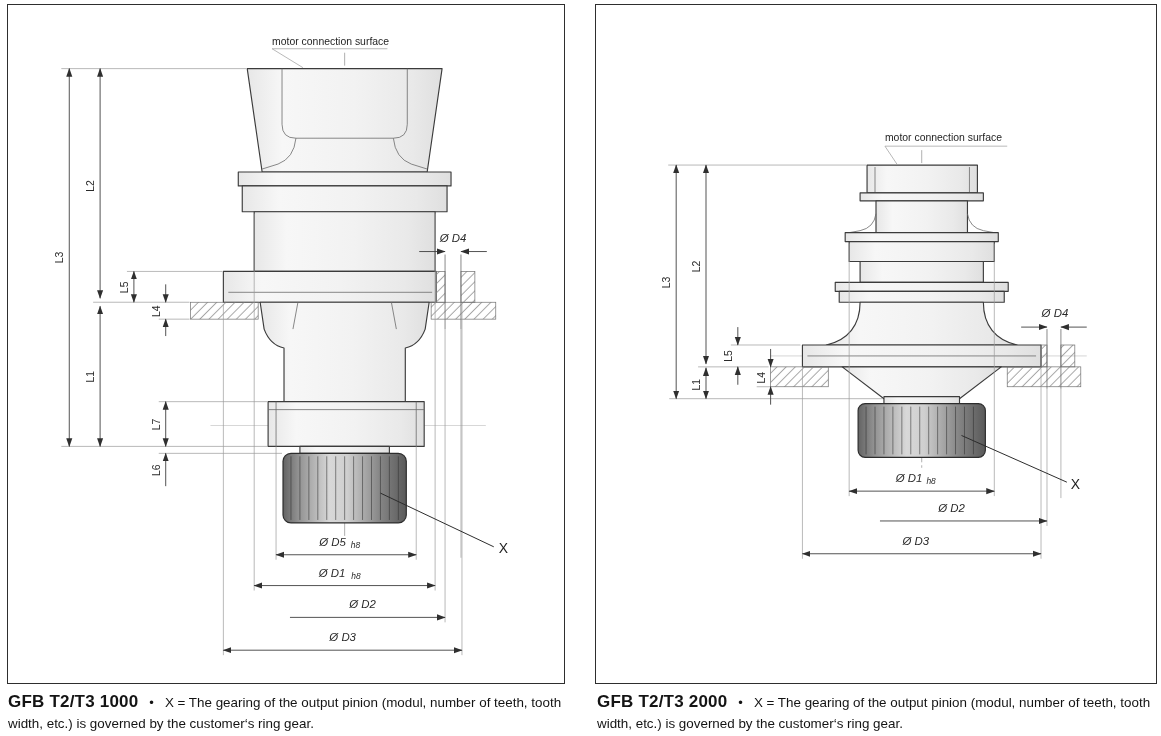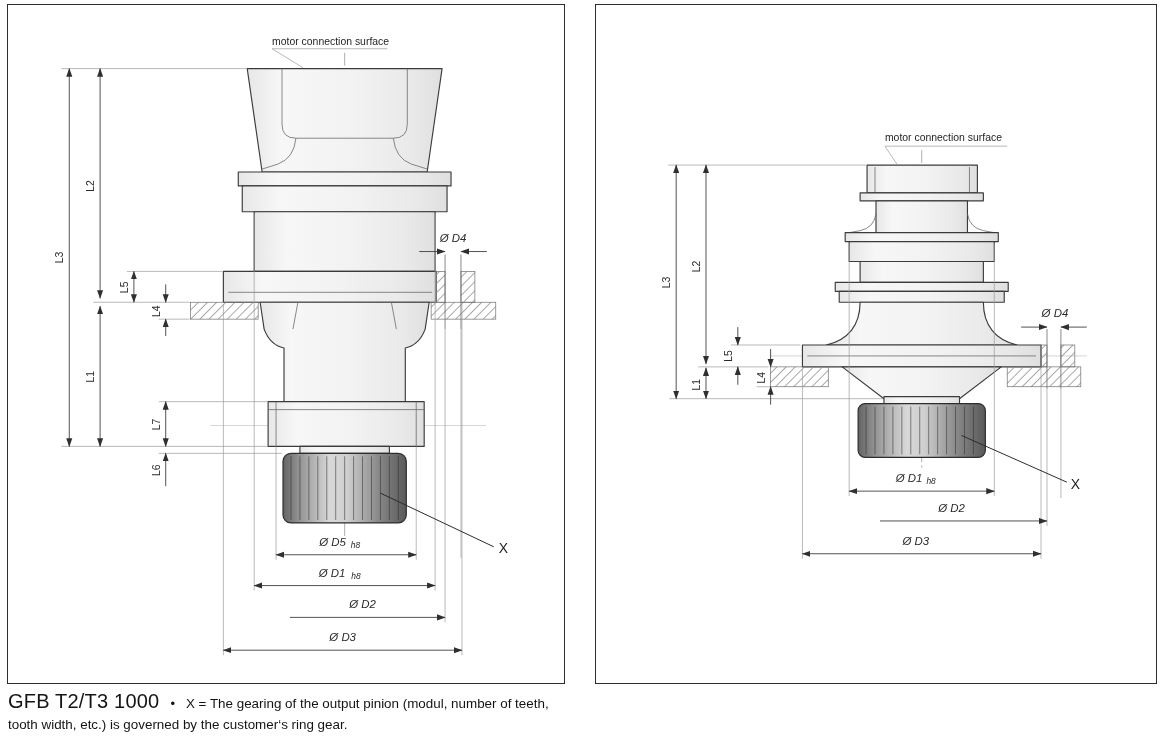--- a/index.html
+++ b/index.html
@@ -27,21 +27,21 @@
   .dimlab{font:10.5px "Liberation Sans",sans-serif;fill:#2a2a2a;}
   .dialab{font:italic 11.5px "Liberation Sans",sans-serif;fill:#2a2a2a;}
   .tol{font-size:8.5px;}
   .annlab{font:10.5px "Liberation Sans",sans-serif;fill:#1f1f1f;}
   .xlab{font:14px "Liberation Sans",sans-serif;fill:#1f1f1f;}
 
   
   .caption{position:absolute;top:691px;font-size:13.4px;line-height:21px;color:#141414;}
   #cap1{left:8px;width:556px;}
   #cap2{left:597px;width:560px;}
-  .model{font-size:20px;font-weight:400;letter-spacing:.2px;margin-right:11px;margin-top:21px;}
+  .model{font-size:17px;font-weight:700;letter-spacing:.2px;margin-right:11px;margin-top:21px;}
   .bullet{margin-right:11px;font-size:13px;}
 </style>
 </head>
 <body>
 
 <div class="page">
 
   <div class="panel" id="panel1">
     <svg id="svg1" viewBox="7 4 558 682" preserveAspectRatio="xMidYMid meet">
       <defs>
@@ -309,14 +309,17 @@
 
       <g>
         <text class="annlab" x="885" y="141">motor connection surface</text>
       </g>
     </svg>
   </div>
 
   <div class="caption" id="cap1">
     <span class="model">GFB T2/T3 1000</span><span class="bullet">•</span><span class="note">X = The gearing of the output pinion (modul, number of teeth, tooth width, etc.) is governed by the customer‘s ring gear.</span>
   </div>
+  <div class="caption" id="cap2">
+    <span class="model">GFB T2/T3 2000</span><span class="bullet">•</span><span class="note">X = The gearing of the output pinion (modul, number of teeth, tooth width, etc.) is governed by the customer‘s ring gear.</span>
+  </div>
 
 </div>
 
 </body></html>

